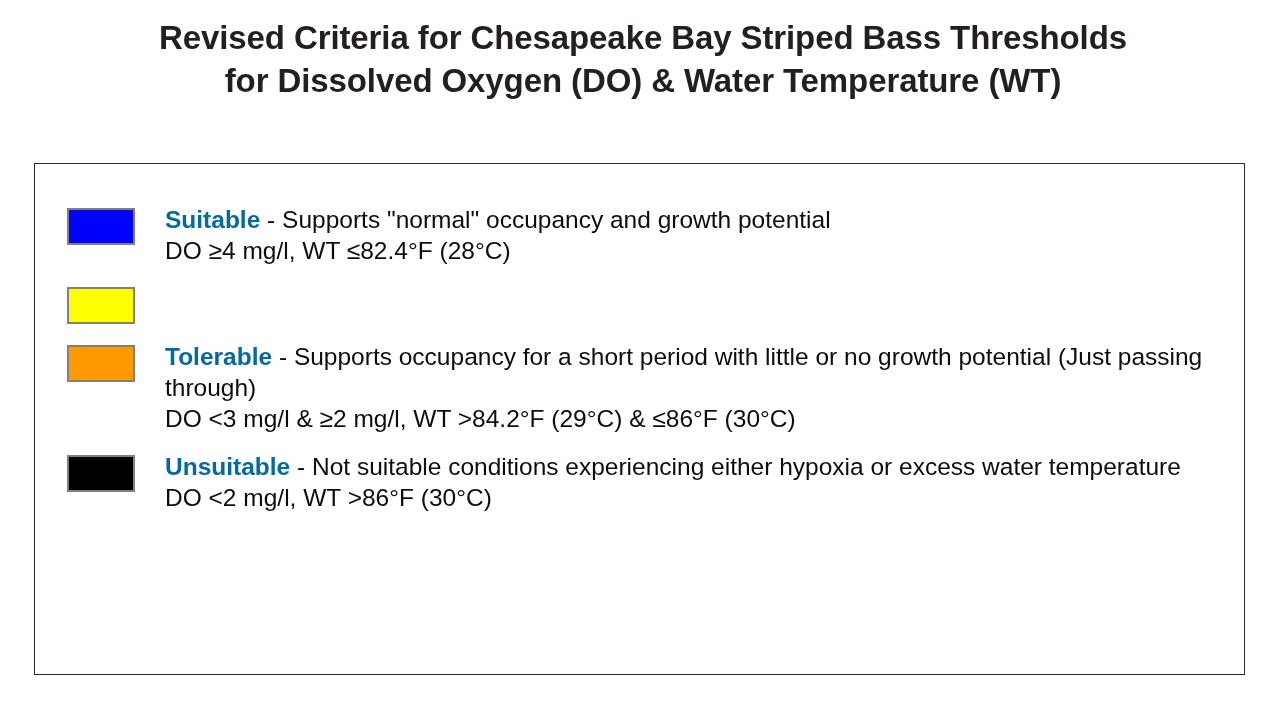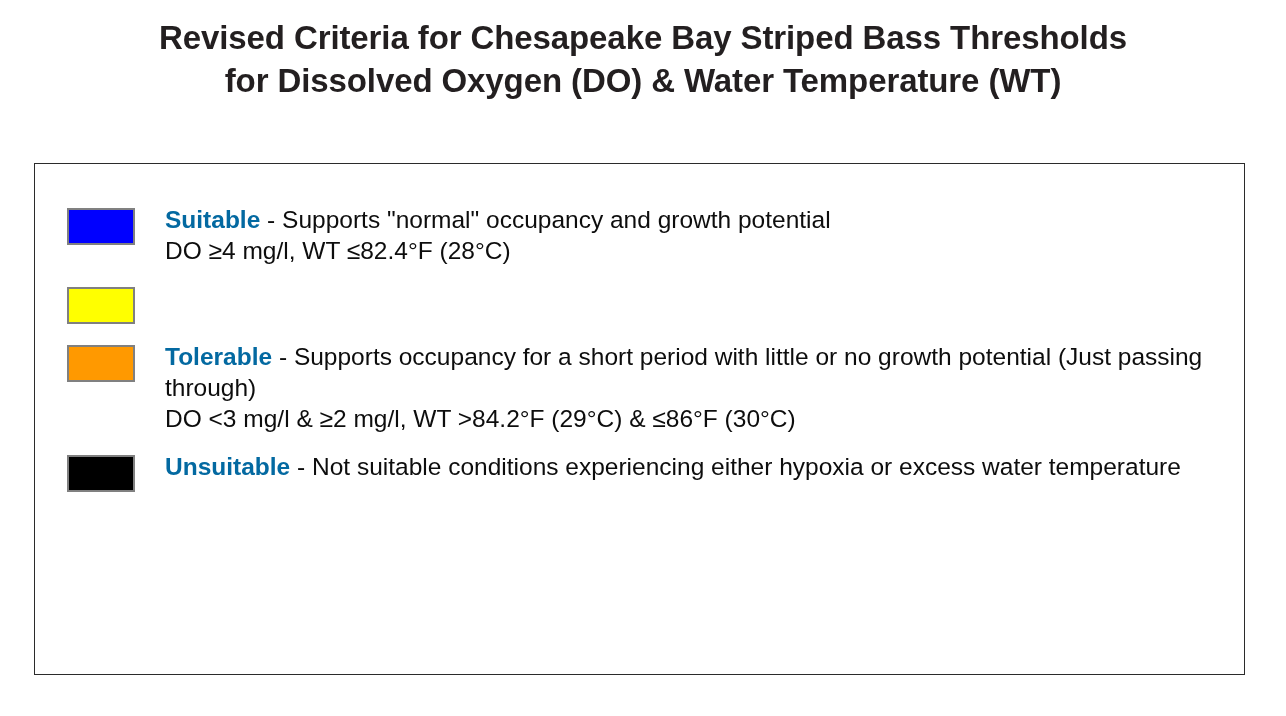--- a/index.html
+++ b/index.html
@@ -120,17 +120,18 @@
       <div class="legend-text">
         <span class="desc-line"><span class="term">Tolerable</span><span> - Supports occupancy for a short period with little or no growth potential (Just passing through)</span></span>
         <span class="detail-line">DO &lt;3 mg/l &amp; ≥2 mg/l, WT &gt;84.2°F (29°C) &amp; ≤86°F (30°C)</span>
       </div>
     </div>
 
     <div class="legend-entry">
       <div class="swatch" style="background:#000000;"></div>
       <div class="legend-text">
         <span class="desc-line"><span class="term">Unsuitable</span><span> - Not suitable conditions experiencing either hypoxia or excess water temperature</span></span>
+        <span class="detail-line">DO &lt;2 mg/l, WT &gt;86°F (30°C)</span>
       </div>
     </div>
 
   </div>
 </div>
 
 </body></html>

